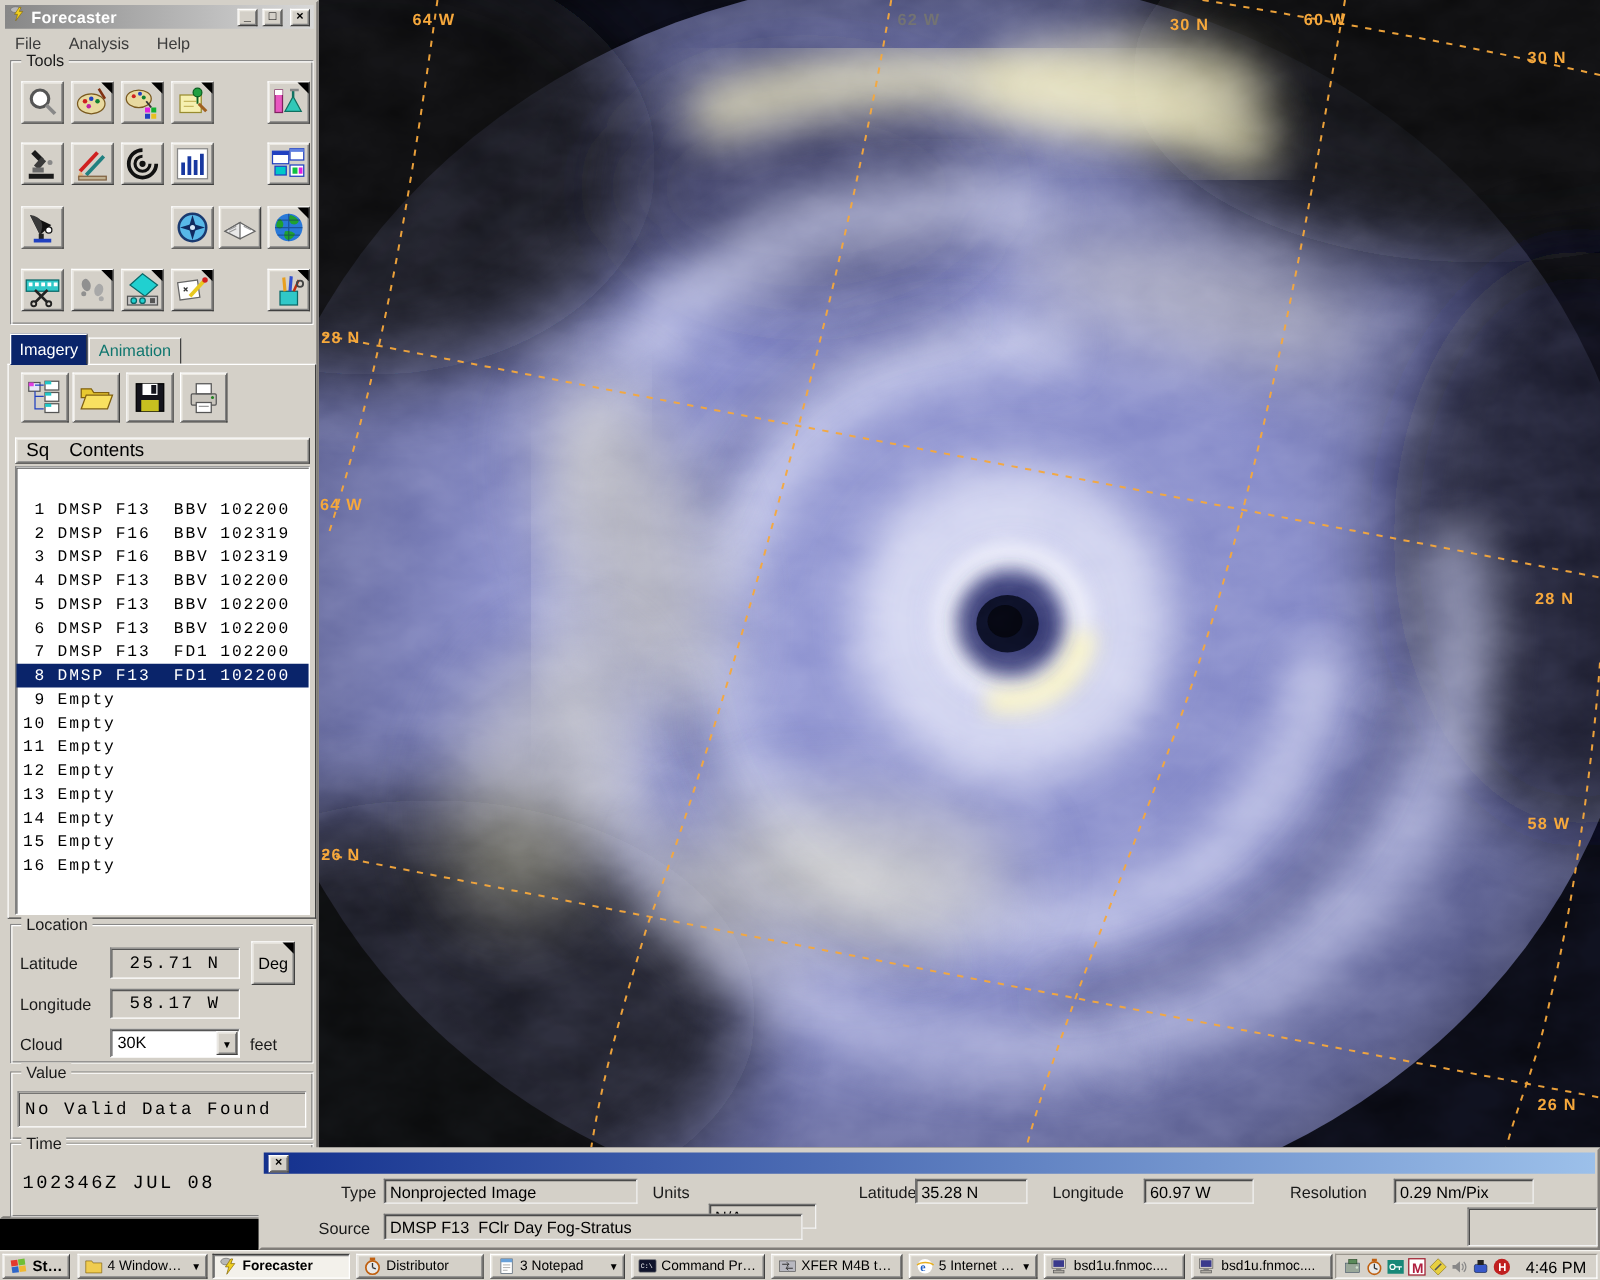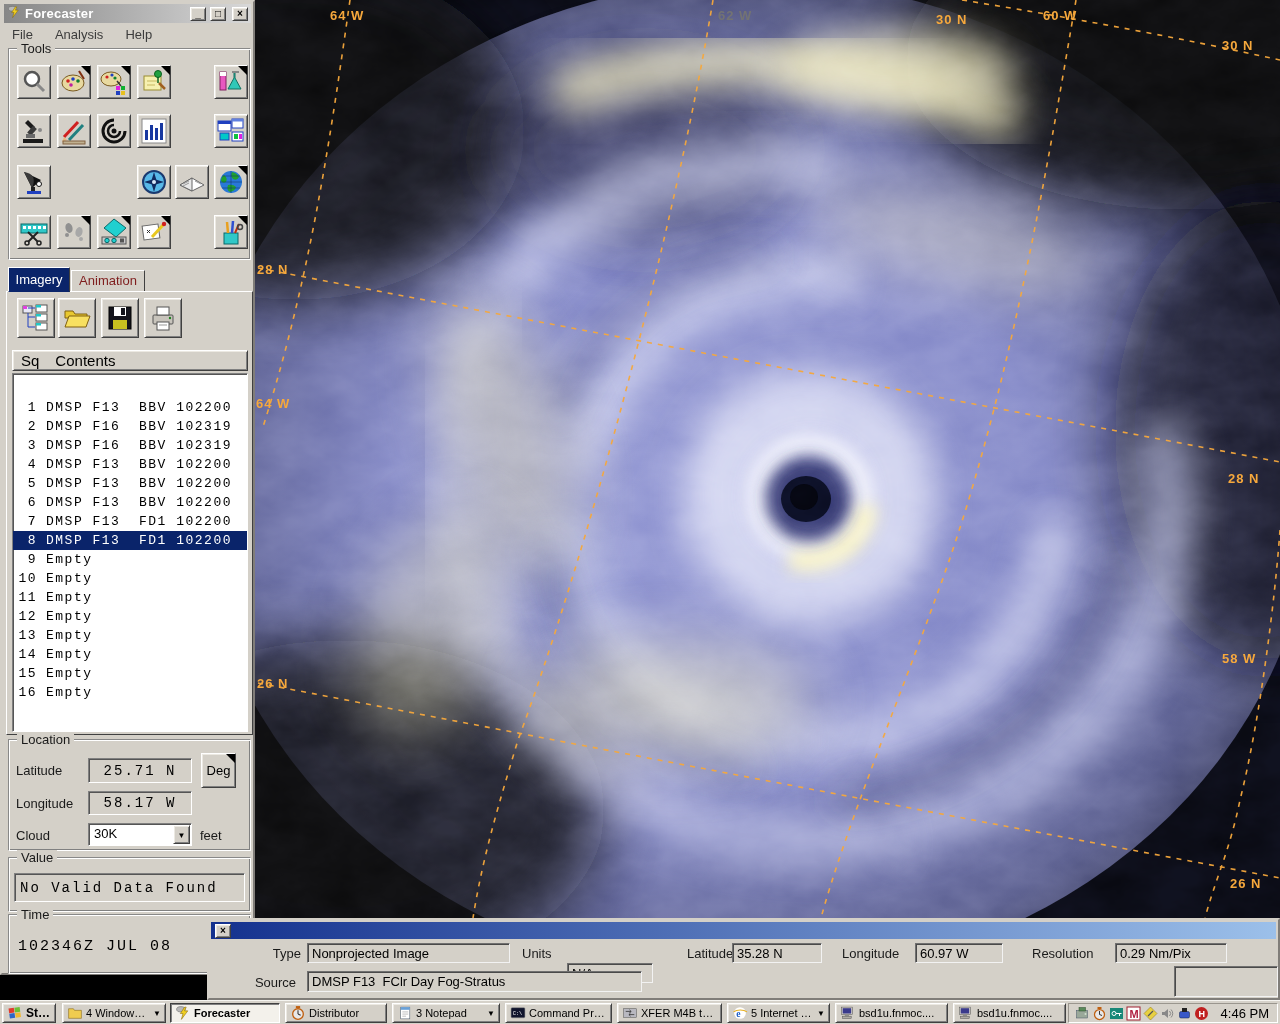--- a/index.html
+++ b/index.html
@@ -29,21 +29,21 @@
   #fmenu{position:absolute;left:4px;top:23px;right:4px;height:18px;display:flex;gap:22px;
         padding-left:6px;font-size:13px;color:#3c3c3c;align-items:center;}
   .toolbtn{position:absolute;width:34px;height:34px;cursor:pointer;}
   .toolbtn svg{position:absolute;left:1px;top:1px;width:30px;height:30px;}
   .corner{position:absolute;top:0;right:0;width:0;height:0;
         border-top:9px solid #000;border-left:9px solid transparent;}
   
   .tab{position:absolute;font-size:13px;text-align:center;cursor:pointer;}
   #tab-imagery{left:6px;top:265px;width:62px;height:25px;background:#0a246a;color:#fff;
         border:1px solid;border-color:#fff #404040 transparent #fff;z-index:3;line-height:23px;}
-  #tab-animation{left:69px;top:268px;width:74px;height:22px;background:#d4d0c8;color:#7f1d1d;
+  #tab-animation{left:69px;top:268px;width:74px;height:22px;background:#d4d0c8;color:#0f766e;
         border:1px solid;border-color:#fff #404040 transparent #fff;line-height:20px;}
   #tabpanel{position:absolute;left:4px;top:289px;width:247px;height:444px;
         border:1px solid;border-color:#fff #404040 #404040 #fff;background:#d4d0c8;}
   .imtb{position:absolute;width:38px;height:40px;cursor:pointer;}
   .imtb svg{position:absolute;left:3px;top:4px;width:30px;height:30px;}
   #sqhead{position:absolute;left:10px;top:348px;width:236px;height:21px;font-size:15px;
         display:flex;align-items:center;}
   #sqhead .h1{margin-left:8px;}
   #sqhead .h2{margin-left:16px;}
   #sqlist{position:absolute;left:10px;top:371px;width:236px;height:359px;overflow:hidden;

